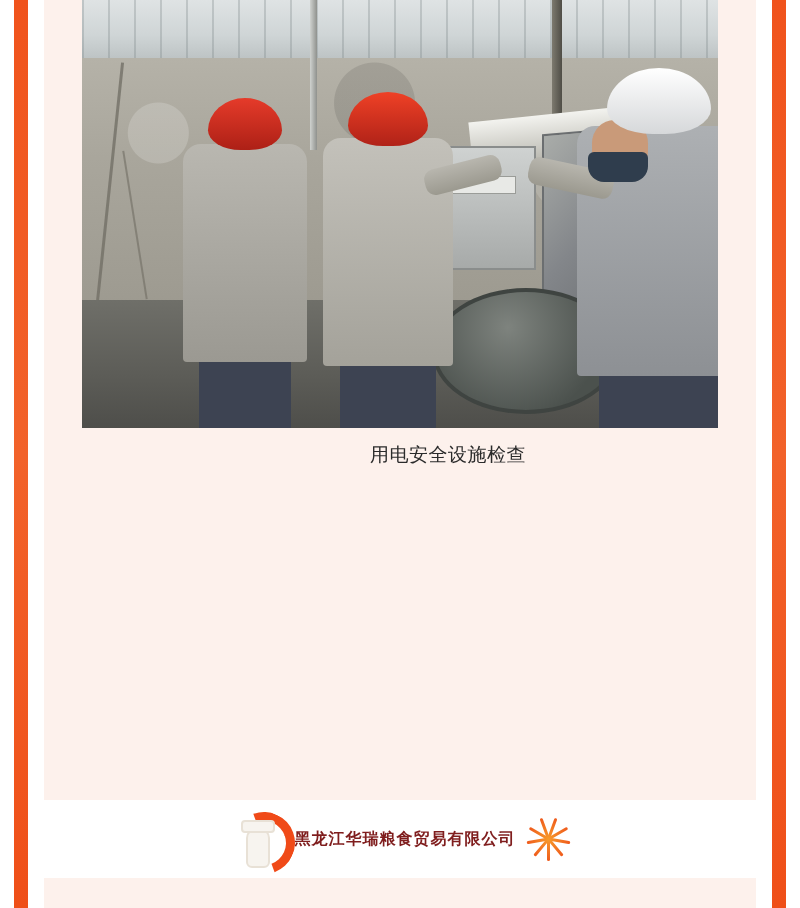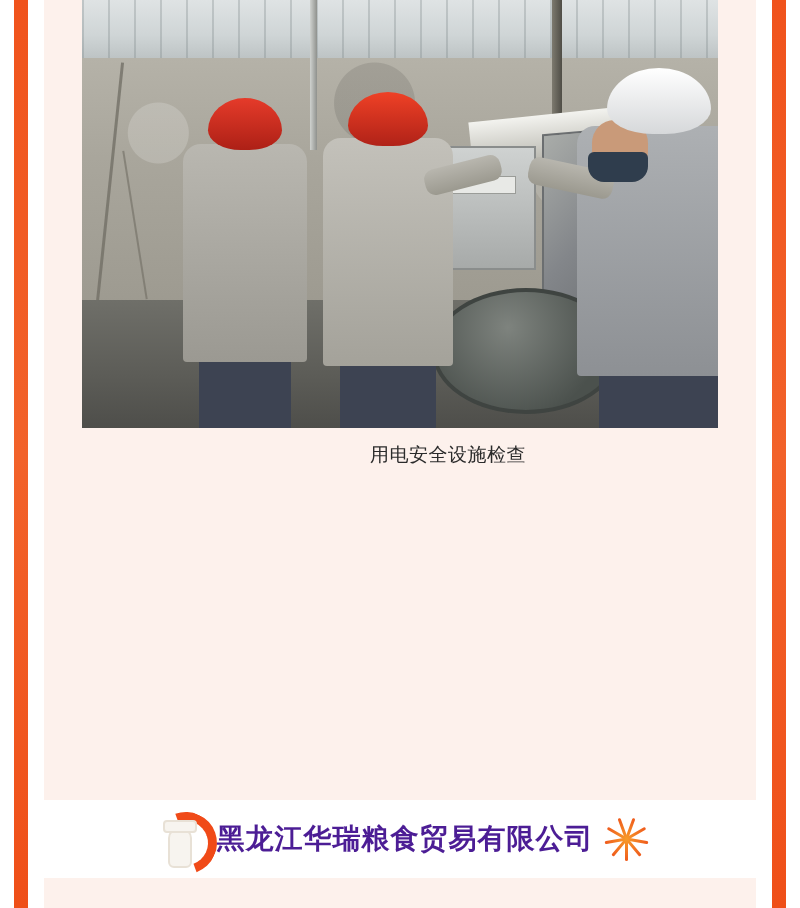--- a/index.html
+++ b/index.html
@@ -241,23 +241,23 @@
   .footer-row {
     position: absolute;
     left: 0; top: 0;
     width: 712px; height: 78px;
     display: flex;
     align-items: center;
     justify-content: center;
     gap: 10px;
   }
   .footer-name {
-    font-size: 28px;
+    font-size: 16px;
     font-weight: bold;
-    color: #4c1d95;
+    color: #7f1d1d;
     letter-spacing: 1px;
   }
   .mascot {
     position: relative;
     width: 56px; height: 62px;
     flex: 0 0 auto;
   }
   .mascot .m-swirl {
     position: absolute; left: 4px; top: 4px; width: 44px; height: 44px;
     border: 9px solid #f04a18;

